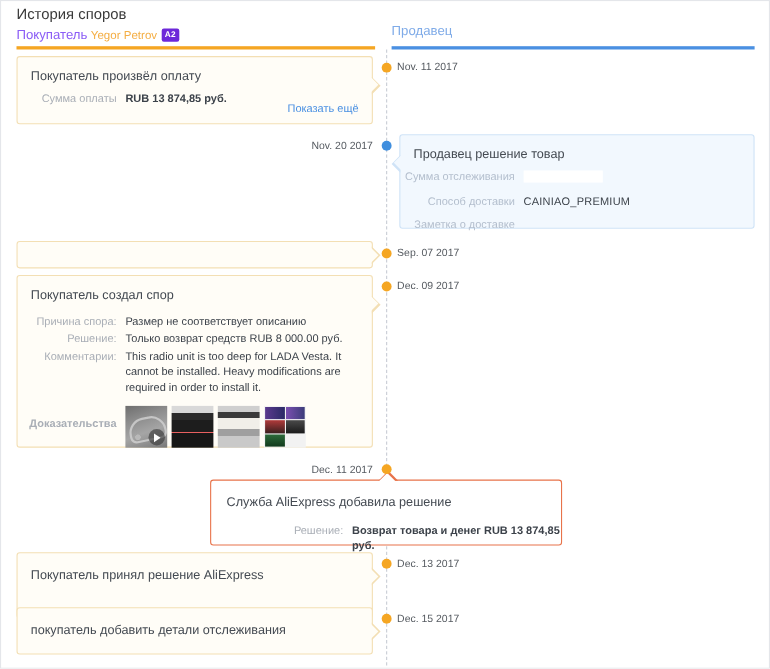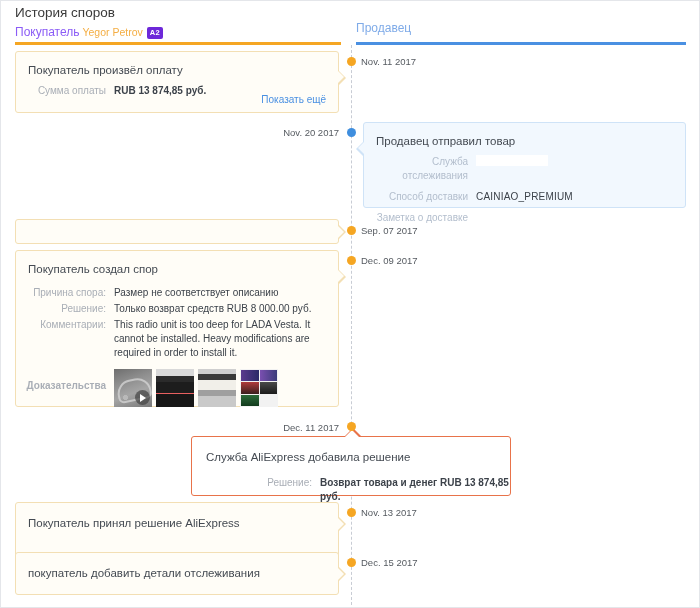--- a/index.html
+++ b/index.html
@@ -376,23 +376,23 @@
       <div class="v">RUB 13 874,85 руб.</div>
     </div>
     <div class="show-more">Показать ещё</div>
   </div>
 
   <div class="dot blue" style="top:127px"></div>
   <div class="tl-date left" style="top:126px">Nov. 20 2017</div>
   <div class="card seller" style="top:121px;height:86px">
     <div class="notch-l"></div>
     <div class="notch-l-in"></div>
-    <div class="card-title">Продавец отправил товар</div>
+    <div class="card-title">Продавец решение товар</div>
     <div class="kv">
-      <div class="k">Служба отслеживания</div>
+      <div class="k">Сумма отслеживания</div>
       <div class="v"><span class="redacted-field"></span></div>
     </div>
     <div class="kv">
       <div class="k">Способ доставки</div>
       <div class="v">CAINIAO_PREMIUM</div>
     </div>
     <div class="kv">
       <div class="k">Заметка о доставке</div>
       <div class="v"></div>
     </div>
@@ -452,21 +452,21 @@
     <div class="notch-t"></div>
     <div class="notch-t-in"></div>
     <div class="card-title" style="padding-left:14px;padding-top:13px">Служба AliExpress добавила решение</div>
     <div class="dec-kv">
       <div class="k">Решение:</div>
       <div class="v">Возврат товара и денег RUB 13 874,85 руб.</div>
     </div>
   </div>
 
   <div class="dot orange" style="top:507px"></div>
-  <div class="tl-date right" style="top:506px">Nov. 13 2017</div>
+  <div class="tl-date right" style="top:506px">Dec. 13 2017</div>
   <div class="card buyer" style="top:501px;height:60px">
     <div class="notch-r" style="top:13px"></div>
     <div class="notch-r-in" style="top:14px"></div>
     <div class="card-title" style="padding-top:13px">Покупатель принял решение AliExpress</div>
   </div>
 
   <div class="dot orange" style="top:557px"></div>
   <div class="tl-date right" style="top:556px">Dec. 15 2017</div>
   <div class="card buyer" style="top:551px;height:43px">
     <div class="notch-r" style="top:13px"></div>

